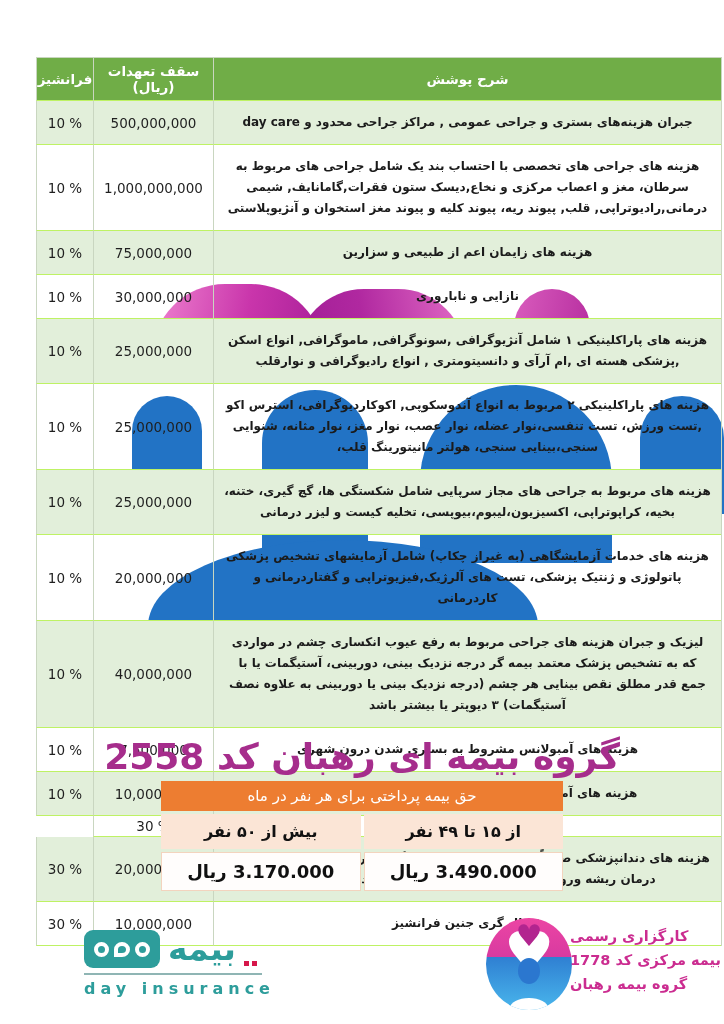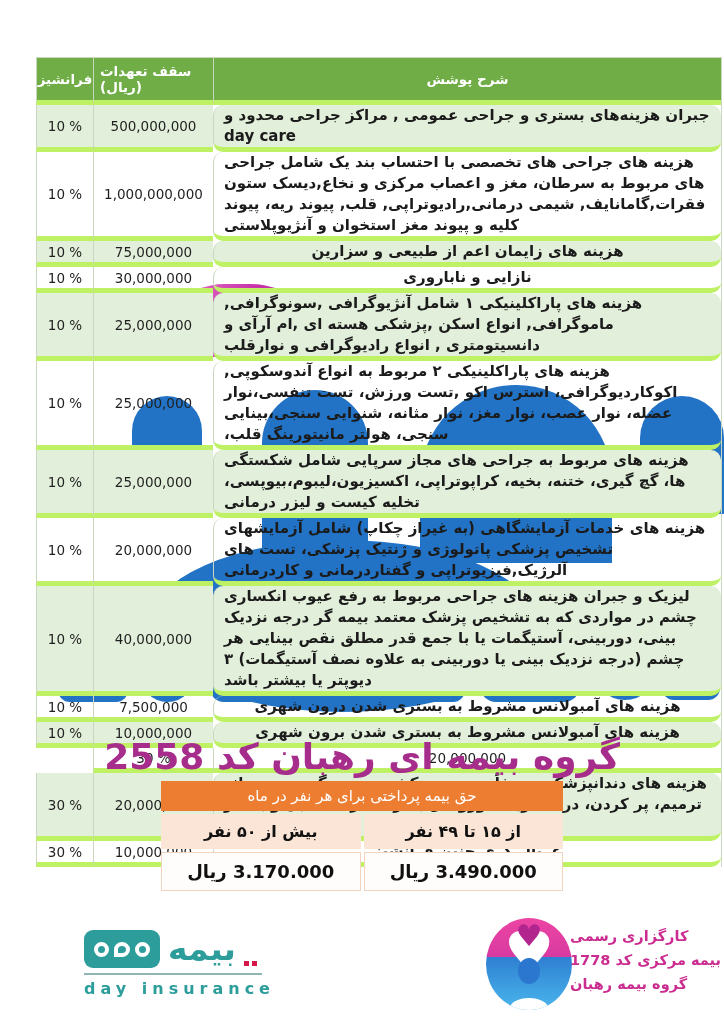--- a/index.html
+++ b/index.html
@@ -27,25 +27,25 @@
   .wm-b4 { left:315px; top:652px; width:60px;  height:50px; border-radius:30px 30px 0 0; }
   .wm-b5 { left:390px; top:644px; width:75px;  height:58px; border-radius:12px; }
   .wm-b6 { left:480px; top:638px; width:100px; height:64px; border-radius:16px; }
   .wm-b7 { left:595px; top:646px; width:60px;  height:54px; border-radius:50%; }
   .wm-b8 { left:662px; top:642px; width:58px;  height:58px; border-radius:12px; }
 
   
   .coverage { position:absolute; z-index:2; left:36px; top:57px; width:686px;
     direction:rtl; border-top:1px solid #c9d6c0; border-right:1px solid #c9d6c0; }
   .ct-row { display:grid; grid-template-columns:1fr 120px 57px; }
-  .ct-cell { border-left:1px solid #c9d6c0; border-bottom:5px solid #bef264;
-    display:flex; align-items:center; justify-content:center; text-align:left; }
+  .ct-cell { border-left:1px solid #c9d6c0; border-bottom:1px solid #bef264;
+    display:flex; align-items:center; justify-content:center; text-align:center; }
   .ct-head { background:#70ad47; }
   .ct-head .ct-cell { color:#ffffff; font-weight:bold; font-size:13.5px; padding:5px 6px; }
-  .ct-desc { font-weight:bold; font-size:15px; line-height:21px; color:#1b1b1b; padding:0 10px;border-radius:10px; }
+  .ct-desc { font-weight:bold; font-size:12px; line-height:21px; color:#1b1b1b; padding:11px 10px; }
   .ct-num  { font-size:13.5px; color:#1f1f1f; padding:2px 4px; direction:ltr; }
   .ct-row.alt .ct-cell { background:#e2efda; }
 
   
   .group-title { position:absolute; z-index:3; left:30px; top:736px; width:664px;
     direction:rtl; text-align:center; font-size:36px; font-weight:bold; color:#a62d8c; }
 
   
   .premium { position:absolute; z-index:3; left:161px; top:781px; width:402px; direction:rtl; }
   .pm-title { background:#ed7d31; color:#ffffff; font-weight:normal; font-size:15px;

